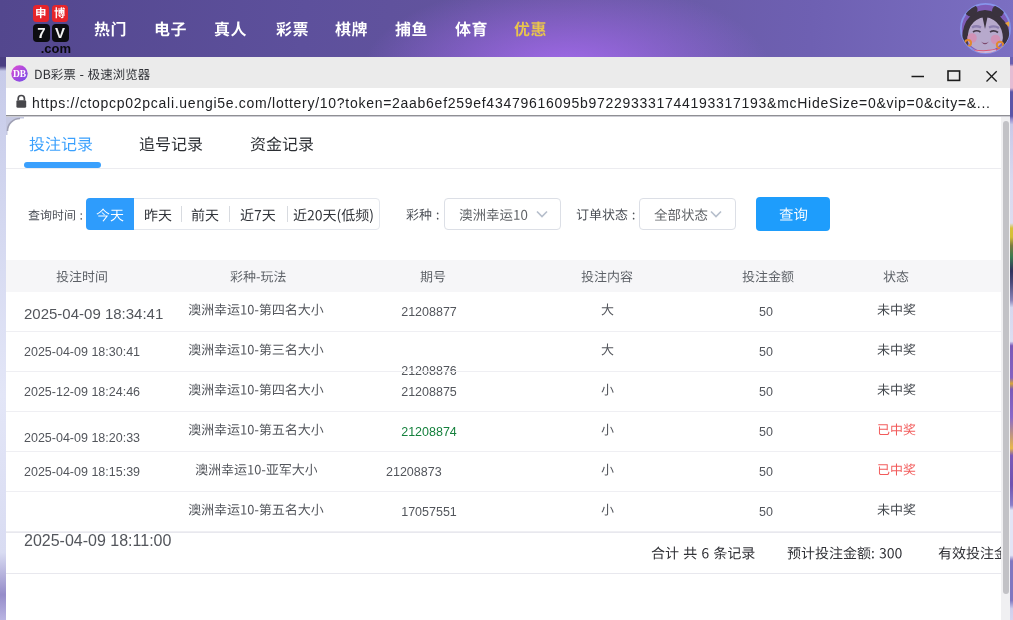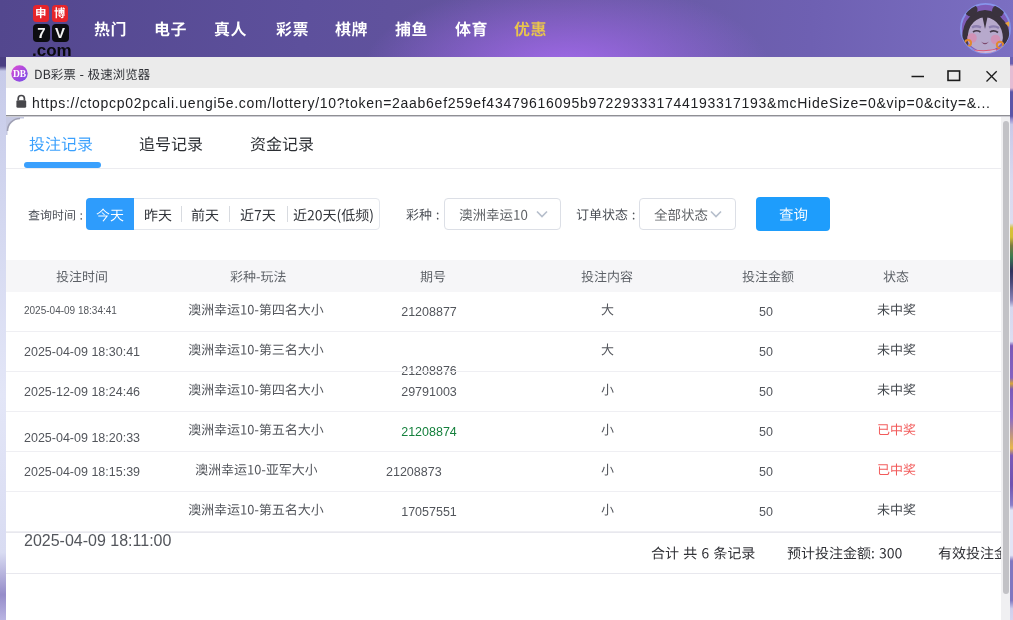--- a/index.html
+++ b/index.html
@@ -18,21 +18,21 @@
 <svg class="ab" style="left:35.2px;top:7.2px;" width="11.5" height="13.6" viewBox="0 0 11.50 13.57">
       <path fill="#fff" d="M2.5 5.65H4.99V6.85H2.5ZM2.5 4.37V3.21H4.99V4.37ZM9 5.65V6.85H6.44V5.65ZM9 4.37H6.44V3.21H9ZM4.99 0.34V1.89H1.12V8.79H2.5V8.18H4.99V11.14H6.44V8.18H9V8.73H10.44V1.89H6.44V0.34Z"></path>
     </svg>
 <svg class="ab" style="left:53.8px;top:7.2px;" width="11.5" height="13.6" viewBox="0 0 11.50 13.57">
       <path fill="#fff" d="M4.49 2.97V6.98H5.65V6.36H6.77V6.96H8.02V6.36H9.26V6.74H8.2V7.42H3.66V8.53H5.29L4.69 8.97C5.2 9.42 5.81 10.06 6.07 10.5L7.06 9.75C6.81 9.4 6.34 8.92 5.89 8.53H8.2V9.86C8.2 9.98 8.15 10.03 8 10.03C7.85 10.03 7.31 10.03 6.85 10C7.01 10.34 7.18 10.8 7.22 11.13C8 11.13 8.57 11.13 8.98 10.97C9.41 10.79 9.51 10.49 9.51 9.89V8.53H11.18V7.42H9.51V6.98H10.48V2.97H8.02V2.51H11.07V1.48H10.36L10.63 1.15C10.28 0.9 9.61 0.54 9.11 0.32L8.51 1.04C8.76 1.16 9.05 1.32 9.31 1.48H8.02V0.34H6.77V1.48H3.9V2.51H6.77V2.97ZM6.77 5.12V5.54H5.65V5.12ZM8.02 5.12H9.26V5.54H8.02ZM6.77 4.29H5.65V3.88H6.77ZM8.02 4.29V3.88H9.26V4.29ZM1.6 0.34V3.24H0.34V4.5H1.6V11.14H2.96V4.5H4.11V3.24H2.96V0.34Z"></path>
     </svg>
 <div class="ab" style="left:33px;top:23.5px;width:17px;height:18.5px;background:#0c0c11;border-radius:4px;"></div>
 <div class="ab" style="left:51.5px;top:23.5px;width:17px;height:18.5px;background:#0c0c11;border-radius:4px;"></div>
 <div class="txt" style="left:33px;top:23.5px;width:17px;height:18px;line-height:18px;text-align:center;font-size:15px;font-weight:bold;color:#f4f4f4;">7</div>
 <div class="txt" style="left:51.5px;top:23.5px;width:17px;height:18px;line-height:18px;text-align:center;font-size:15px;font-weight:bold;color:#f4f4f4;">V</div>
-<div class="txt" style="left:32px;top:40.5px;width:39px;text-align:right;font-size:17px;font-weight:bold;color:#0a0a0e;letter-spacing:0px;">.com</div>
+<div class="txt" style="left:32px;top:40.5px;width:39px;text-align:right;font-size:13px;font-weight:bold;color:#0a0a0e;letter-spacing:0px;">.com</div>
 <svg class="ab" style="left:93.5px;top:20.8px;" width="33.0" height="18.9" viewBox="0 0 33.00 18.88">
       <path fill="#fff" d="M5.23 12.34C5.41 13.33 5.54 14.64 5.54 15.42L7.42 15.15C7.41 14.37 7.22 13.1 7.01 12.13ZM8.5 12.3C8.85 13.3 9.22 14.58 9.31 15.36L11.23 14.99C11.1 14.19 10.69 12.94 10.29 12ZM11.76 12.27C12.48 13.31 13.33 14.72 13.66 15.58L15.49 14.77C15.09 13.89 14.19 12.53 13.46 11.57ZM2.5 11.68C1.98 12.8 1.17 14.08 0.53 14.83L2.37 15.58C3.02 14.69 3.82 13.33 4.34 12.16ZM8.66 0.46 8.62 2.7H6.75V4.32H8.56C8.51 5.06 8.43 5.73 8.32 6.34L7.38 5.81L6.56 6.99L6.38 5.34L4.8 5.71V4.38H6.46V2.62H4.8V0.53H3.04V2.62H0.91V4.38H3.04V6.11L0.54 6.64L0.93 8.5L3.04 7.97V9.46C3.04 9.65 2.98 9.71 2.75 9.71C2.54 9.71 1.87 9.71 1.23 9.68C1.46 10.18 1.7 10.91 1.74 11.41C2.82 11.41 3.57 11.36 4.11 11.09C4.66 10.8 4.8 10.34 4.8 9.47V7.52L6.5 7.09L6.46 7.14L7.81 7.95C7.38 8.86 6.74 9.62 5.74 10.21C6.16 10.53 6.7 11.2 6.93 11.63C8.06 10.93 8.83 10.05 9.34 8.96C9.95 9.38 10.5 9.76 10.86 10.1L11.82 8.56C11.36 8.19 10.67 7.74 9.92 7.28C10.14 6.4 10.27 5.41 10.34 4.32H11.82C11.74 8.64 11.76 11.34 13.81 11.34C15.01 11.34 15.5 10.77 15.68 8.8C15.25 8.67 14.61 8.38 14.26 8.08C14.21 9.22 14.11 9.7 13.89 9.7C13.39 9.7 13.46 7.15 13.63 2.7H10.42L10.46 0.46Z M18.26 1.36C19.08 2.34 20.1 3.66 20.55 4.51L22.12 3.38C21.64 2.54 20.55 1.3 19.73 0.38ZM17.78 4.03V15.49H19.75V4.03ZM22.34 1.01V2.85H29.33V13.31C29.33 13.63 29.22 13.73 28.92 13.73C28.6 13.74 27.49 13.74 26.55 13.7C26.82 14.18 27.11 14.99 27.2 15.5C28.69 15.52 29.7 15.49 30.37 15.18C31.04 14.88 31.28 14.38 31.28 13.34V1.01Z"></path>
     </svg>
 <svg class="ab" style="left:154.0px;top:20.8px;" width="33.0" height="18.9" viewBox="0 0 33.00 18.88">
       <path fill="#fff" d="M6.86 7.98V9.47H3.76V7.98ZM8.93 7.98H12.06V9.47H8.93ZM6.86 6.22H3.76V4.67H6.86ZM8.93 6.22V4.67H12.06V6.22ZM1.78 2.8V12.29H3.76V11.36H6.86V12.21C6.86 14.67 7.49 15.33 9.7 15.33C10.19 15.33 12.24 15.33 12.77 15.33C14.72 15.33 15.31 14.4 15.58 11.87C15.12 11.78 14.5 11.52 14.02 11.26V2.8H8.93V0.58H6.86V2.8ZM13.66 11.36C13.54 12.98 13.34 13.39 12.56 13.39C12.14 13.39 10.35 13.39 9.92 13.39C9.04 13.39 8.93 13.25 8.93 12.22V11.36Z M23.59 5.2V7.42H17.22V9.36H23.59V13.18C23.59 13.46 23.48 13.54 23.12 13.55C22.77 13.57 21.52 13.57 20.4 13.5C20.72 14.05 21.11 14.93 21.22 15.49C22.69 15.5 23.8 15.46 24.58 15.15C25.35 14.85 25.59 14.3 25.59 13.23V9.36H31.83V7.42H25.59V6.21C27.43 5.2 29.36 3.76 30.74 2.43L29.27 1.3L28.84 1.41H18.82V3.3H26.71C25.76 4 24.61 4.72 23.59 5.2Z"></path>
     </svg>
 <svg class="ab" style="left:214.0px;top:20.8px;" width="33.0" height="18.9" viewBox="0 0 33.00 18.88">
       <path fill="#fff" d="M7.31 0.45 7.2 1.58H1.28V3.18H6.96L6.83 3.87H2.99V10.98H0.86V12.56H5.23C4.22 13.17 2.34 13.87 0.78 14.22C1.2 14.58 1.78 15.17 2.08 15.54C3.66 15.15 5.68 14.37 6.93 13.62L5.44 12.56H10.14L9.12 13.62C10.88 14.16 12.67 14.93 13.73 15.5L15.33 14.22C14.27 13.71 12.54 13.06 10.91 12.56H15.15V10.98H13.09V3.87H8.7L8.85 3.18H14.77V1.58H9.17L9.33 0.64ZM4.85 10.98V10.24H11.15V10.98ZM4.85 6.85H11.15V7.46H4.85ZM4.85 5.76V5.09H11.15V5.76ZM4.85 8.53H11.15V9.17H4.85Z M23.24 0.51C23.17 3.23 23.48 10.43 16.95 13.92C17.59 14.35 18.21 14.98 18.55 15.49C21.89 13.52 23.59 10.61 24.47 7.78C25.38 10.54 27.17 13.7 30.74 15.39C31.01 14.85 31.56 14.19 32.15 13.73C26.56 11.23 25.56 5.23 25.33 3.06C25.4 2.06 25.43 1.2 25.44 0.51Z"></path>
     </svg>
 <svg class="ab" style="left:276.0px;top:20.8px;" width="33.0" height="18.9" viewBox="0 0 33.00 18.88">
@@ -186,21 +186,21 @@
     </svg>
 <svg class="ab" style="left:581.0px;top:269.6px;" width="52.0" height="15.3" viewBox="0 0 52.00 15.34">
       <path fill="#5c6066" d="M2.38 0.52V3.15H0.6V4.06H2.38V6.88C1.65 7.08 0.99 7.27 0.44 7.4L0.73 8.35L2.38 7.85V11.24C2.38 11.43 2.3 11.48 2.12 11.49C1.96 11.49 1.39 11.5 0.78 11.48C0.91 11.73 1.04 12.13 1.08 12.38C1.98 12.38 2.51 12.36 2.86 12.21C3.2 12.05 3.33 11.79 3.33 11.24V7.57L4.68 7.16L4.55 6.27L3.33 6.62V4.06H4.95V3.15H3.33V0.52ZM6.15 0.99V2.42C6.15 3.35 5.93 4.42 4.46 5.23C4.64 5.37 4.99 5.75 5.11 5.94C6.72 5.03 7.07 3.63 7.07 2.44V1.9H9.35V3.98C9.35 4.98 9.54 5.34 10.45 5.34C10.63 5.34 11.35 5.34 11.56 5.34C11.82 5.34 12.1 5.33 12.27 5.28C12.23 5.06 12.21 4.68 12.18 4.43C12.01 4.47 11.73 4.5 11.53 4.5C11.35 4.5 10.7 4.5 10.53 4.5C10.32 4.5 10.28 4.37 10.28 4V0.99ZM10.23 7.18C9.76 8.16 9.05 9 8.2 9.67C7.36 8.98 6.68 8.14 6.21 7.18ZM4.89 6.27V7.18H5.43L5.25 7.24C5.77 8.41 6.5 9.41 7.4 10.23C6.33 10.89 5.11 11.35 3.85 11.61C4.04 11.83 4.26 12.23 4.34 12.51C5.71 12.17 7.03 11.63 8.18 10.87C9.22 11.61 10.44 12.17 11.84 12.49C11.97 12.23 12.25 11.82 12.47 11.6C11.15 11.34 10 10.88 9.01 10.24C10.13 9.31 11.02 8.07 11.56 6.5L10.92 6.23L10.74 6.27Z M14.22 1.38C15.07 1.78 16.15 2.4 16.69 2.83L17.25 2.03C16.69 1.62 15.6 1.04 14.77 0.68ZM13.55 4.98C14.37 5.37 15.43 5.98 15.95 6.4L16.5 5.58C15.95 5.17 14.87 4.6 14.08 4.25ZM13.92 11.67 14.74 12.34C15.52 11.13 16.42 9.49 17.11 8.12L16.41 7.47C15.65 8.96 14.62 10.67 13.92 11.67ZM20.12 0.79C20.57 1.47 21.02 2.38 21.2 2.95L22.15 2.57C21.96 2 21.46 1.13 21.01 0.47ZM17.34 3V3.93H20.76V6.86H17.84V7.79H20.76V11.14H16.93V12.08H25.51V11.14H21.77V7.79H24.73V6.86H21.77V3.93H25.19V3Z M27.29 2.74V12.51H28.25V3.71H32.01C31.94 5.42 31.46 7.57 28.59 9.11C28.82 9.28 29.15 9.65 29.29 9.85C31.04 8.83 31.98 7.59 32.47 6.34C33.67 7.45 34.98 8.8 35.65 9.68L36.45 9.05C35.65 8.07 34.06 6.55 32.77 5.41C32.9 4.82 32.97 4.25 32.99 3.71H36.78V11.18C36.78 11.41 36.71 11.49 36.45 11.5C36.19 11.5 35.31 11.52 34.38 11.48C34.53 11.75 34.68 12.19 34.72 12.47C35.89 12.47 36.7 12.47 37.15 12.31C37.6 12.14 37.74 11.83 37.74 11.19V2.74H33.01V0.52H32.02V2.74Z M43.3 3.22C42.56 4.17 41.34 5.1 40.16 5.68C40.37 5.85 40.7 6.24 40.85 6.42C42.03 5.75 43.37 4.67 44.23 3.52ZM46.63 3.8C47.83 4.54 49.3 5.65 50 6.4L50.7 5.75C49.96 5 48.46 3.94 47.28 3.24ZM45.44 4.37C44.2 6.29 41.89 7.92 39.48 8.81C39.72 9.02 39.98 9.36 40.12 9.59C40.72 9.35 41.3 9.07 41.86 8.75V12.49H42.81V12.05H48.16V12.44H49.15V8.59C49.69 8.89 50.26 9.18 50.84 9.44C50.97 9.15 51.25 8.83 51.48 8.62C49.37 7.79 47.52 6.76 46.05 5.08L46.28 4.75ZM42.81 11.18V9H48.16V11.18ZM42.87 8.12C43.88 7.45 44.78 6.66 45.53 5.77C46.4 6.73 47.33 7.49 48.35 8.12ZM44.63 0.66C44.81 0.97 45.01 1.37 45.16 1.72H40.08V4.08H41.03V2.61H49.93V4.08H50.93V1.72H46.29C46.14 1.31 45.88 0.82 45.63 0.43Z"></path>
     </svg>
 <svg class="ab" style="left:741.5px;top:269.6px;" width="52.0" height="15.3" viewBox="0 0 52.00 15.34">
       <path fill="#5c6066" d="M2.38 0.52V3.15H0.6V4.06H2.38V6.88C1.65 7.08 0.99 7.27 0.44 7.4L0.73 8.35L2.38 7.85V11.24C2.38 11.43 2.3 11.48 2.12 11.49C1.96 11.49 1.39 11.5 0.78 11.48C0.91 11.73 1.04 12.13 1.08 12.38C1.98 12.38 2.51 12.36 2.86 12.21C3.2 12.05 3.33 11.79 3.33 11.24V7.57L4.68 7.16L4.55 6.27L3.33 6.62V4.06H4.95V3.15H3.33V0.52ZM6.15 0.99V2.42C6.15 3.35 5.93 4.42 4.46 5.23C4.64 5.37 4.99 5.75 5.11 5.94C6.72 5.03 7.07 3.63 7.07 2.44V1.9H9.35V3.98C9.35 4.98 9.54 5.34 10.45 5.34C10.63 5.34 11.35 5.34 11.56 5.34C11.82 5.34 12.1 5.33 12.27 5.28C12.23 5.06 12.21 4.68 12.18 4.43C12.01 4.47 11.73 4.5 11.53 4.5C11.35 4.5 10.7 4.5 10.53 4.5C10.32 4.5 10.28 4.37 10.28 4V0.99ZM10.23 7.18C9.76 8.16 9.05 9 8.2 9.67C7.36 8.98 6.68 8.14 6.21 7.18ZM4.89 6.27V7.18H5.43L5.25 7.24C5.77 8.41 6.5 9.41 7.4 10.23C6.33 10.89 5.11 11.35 3.85 11.61C4.04 11.83 4.26 12.23 4.34 12.51C5.71 12.17 7.03 11.63 8.18 10.87C9.22 11.61 10.44 12.17 11.84 12.49C11.97 12.23 12.25 11.82 12.47 11.6C11.15 11.34 10 10.88 9.01 10.24C10.13 9.31 11.02 8.07 11.56 6.5L10.92 6.23L10.74 6.27Z M14.22 1.38C15.07 1.78 16.15 2.4 16.69 2.83L17.25 2.03C16.69 1.62 15.6 1.04 14.77 0.68ZM13.55 4.98C14.37 5.37 15.43 5.98 15.95 6.4L16.5 5.58C15.95 5.17 14.87 4.6 14.08 4.25ZM13.92 11.67 14.74 12.34C15.52 11.13 16.42 9.49 17.11 8.12L16.41 7.47C15.65 8.96 14.62 10.67 13.92 11.67ZM20.12 0.79C20.57 1.47 21.02 2.38 21.2 2.95L22.15 2.57C21.96 2 21.46 1.13 21.01 0.47ZM17.34 3V3.93H20.76V6.86H17.84V7.79H20.76V11.14H16.93V12.08H25.51V11.14H21.77V7.79H24.73V6.86H21.77V3.93H25.19V3Z M28.57 8.61C29.07 9.35 29.57 10.37 29.78 11L30.63 10.63C30.42 10 29.89 9.01 29.38 8.29ZM35.53 8.28C35.2 9.01 34.62 10.05 34.16 10.7L34.91 11.01C35.37 10.41 35.97 9.46 36.45 8.64ZM32.49 0.4C31.25 2.34 28.85 3.86 26.39 4.65C26.65 4.89 26.91 5.26 27.07 5.55C27.77 5.29 28.47 4.98 29.13 4.6V5.33H31.95V7.1H27.47V7.99H31.95V11.21H26.88V12.1H38.14V11.21H32.98V7.99H37.54V7.1H32.98V5.33H35.85V4.51C36.56 4.91 37.27 5.25 37.95 5.5C38.1 5.24 38.4 4.86 38.64 4.65C36.66 4.03 34.35 2.68 33.07 1.27L33.4 0.81ZM35.7 4.42H29.46C30.6 3.74 31.66 2.91 32.51 1.96C33.38 2.86 34.52 3.73 35.7 4.42Z M48.01 5.03C47.96 9.06 47.79 10.84 44.95 11.84C45.12 12 45.36 12.31 45.45 12.53C48.52 11.41 48.8 9.35 48.87 5.03ZM48.59 10.35C49.45 10.97 50.54 11.87 51.09 12.44L51.64 11.75C51.09 11.22 49.96 10.35 49.11 9.75ZM45.9 3.51V9.65H46.73V4.3H50.05V9.62H50.91V3.51H48.46C48.63 3.11 48.81 2.63 48.98 2.16H51.39V1.3H45.7V2.16H48.1C47.97 2.6 47.77 3.11 47.62 3.51ZM41.78 0.77C41.95 1.07 42.15 1.43 42.3 1.77H39.79V3.73H40.65V2.57H44.58V3.73H45.46V1.77H43.33C43.15 1.39 42.89 0.92 42.67 0.56ZM40.64 8.41V12.39H41.52V11.96H43.8V12.36H44.71V8.41ZM41.52 11.17V9.2H43.8V11.17ZM40.94 6.03 41.91 6.55C41.18 7.06 40.35 7.47 39.51 7.75C39.65 7.93 39.83 8.37 39.91 8.62C40.9 8.24 41.87 7.71 42.74 7.01C43.56 7.47 44.36 7.96 44.85 8.31L45.51 7.63C45.01 7.29 44.23 6.84 43.41 6.41C44.04 5.77 44.59 5.04 44.97 4.22L44.43 3.87L44.24 3.91H42.25C42.41 3.67 42.54 3.41 42.65 3.16L41.77 3C41.39 3.87 40.64 4.91 39.52 5.67C39.7 5.8 39.98 6.08 40.09 6.28C40.76 5.81 41.3 5.25 41.73 4.68H43.73C43.45 5.16 43.06 5.59 42.61 5.99L41.56 5.45Z"></path>
     </svg>
 <svg class="ab" style="left:883.0px;top:269.6px;" width="26.0" height="15.3" viewBox="0 0 26.00 15.34">
       <path fill="#5c6066" d="M9.63 1.38C10.21 2.09 10.87 3.09 11.18 3.69L11.96 3.2C11.65 2.6 10.96 1.66 10.37 0.96ZM0.64 2.68C1.25 3.45 1.98 4.46 2.27 5.12L3.08 4.58C2.76 3.94 2.02 2.95 1.38 2.22ZM7.66 0.55V3.58L7.64 4.35H4.63V5.32H7.58C7.38 7.46 6.66 9.88 4.25 11.83C4.51 12 4.85 12.26 5.04 12.45C7.01 10.83 7.92 8.88 8.32 6.97C9.04 9.41 10.17 11.36 11.93 12.45C12.09 12.21 12.41 11.83 12.65 11.65C10.61 10.53 9.4 8.16 8.78 5.32H12.36V4.35H8.61L8.62 3.58V0.55ZM0.42 8.92 0.99 9.75C1.65 9.15 2.44 8.4 3.21 7.67V12.45H4.17V0.51H3.21V6.47C2.18 7.42 1.12 8.36 0.42 8.92Z M17.95 6.12C18.72 6.56 19.64 7.24 20.06 7.72L20.93 7.16C20.45 6.67 19.54 6.02 18.77 5.6ZM16.51 8.31V10.86C16.51 11.92 16.9 12.19 18.41 12.19C18.73 12.19 21.11 12.19 21.45 12.19C22.7 12.19 23.01 11.79 23.14 10.15C22.87 10.09 22.46 9.95 22.26 9.78C22.18 11.12 22.07 11.31 21.38 11.31C20.85 11.31 18.85 11.31 18.46 11.31C17.62 11.31 17.47 11.23 17.47 10.86V8.31ZM18.33 7.99C19.07 8.68 19.98 9.65 20.38 10.27L21.19 9.74C20.75 9.13 19.82 8.2 19.07 7.55ZM22.75 8.38C23.4 9.49 24.06 10.97 24.28 11.89L25.22 11.56C24.97 10.63 24.28 9.19 23.61 8.11ZM15 8.31C14.75 9.35 14.3 10.67 13.7 11.52L14.59 11.96C15.16 11.08 15.59 9.67 15.87 8.59ZM19.06 0.47C18.99 1.11 18.91 1.74 18.77 2.35H13.73V3.26H18.51C17.9 4.95 16.61 6.36 13.59 7.11C13.79 7.33 14.04 7.71 14.14 7.94C17.51 7.03 18.9 5.32 19.55 3.26C20.53 5.6 22.23 7.18 24.79 7.88C24.93 7.6 25.22 7.2 25.45 6.98C23.11 6.45 21.46 5.13 20.57 3.26H25.32V2.35H19.79C19.92 1.74 20.01 1.12 20.07 0.47Z"></path>
     </svg>
-<div class="txt" style="left:24px;top:304.5px;font-size:10px;color:#53565c;">2025-04-09 18:34:41</div>
+<div class="txt" style="left:24px;top:304.5px;font-size:15px;color:#53565c;">2025-04-09 18:34:41</div>
 <svg class="ab" style="left:188.0px;top:303.0px;" width="135.9" height="15.3" viewBox="0 0 135.94 15.34">
       <path fill="#53565c" d="M5.85 3.22C6.15 3.64 6.51 4.22 6.67 4.59L7.29 4.25C7.12 3.91 6.76 3.37 6.45 2.95ZM9.44 2.93C9.27 3.31 8.94 3.91 8.7 4.29L9.2 4.54C9.48 4.2 9.81 3.69 10.13 3.22ZM8.51 5.82C8.94 6.3 9.48 6.97 9.75 7.37L10.26 6.96C10 6.56 9.44 5.94 9.02 5.46ZM1.1 1.34C1.81 1.77 2.74 2.38 3.2 2.77L3.8 1.99C3.3 1.64 2.35 1.05 1.69 0.66ZM0.49 4.86C1.21 5.25 2.18 5.82 2.68 6.19L3.24 5.39C2.73 5.06 1.75 4.52 1.05 4.17ZM0.78 11.76 1.65 12.31C2.25 11.1 2.92 9.5 3.44 8.15L2.67 7.6C2.11 9.06 1.33 10.76 0.78 11.76ZM7.62 2.81V4.72H5.6V5.41H7.12C6.69 5.97 6.06 6.51 5.49 6.81C5.65 6.97 5.85 7.25 5.93 7.42C6.53 7.03 7.16 6.42 7.62 5.81V7.42H8.35V5.41H10.46V4.72H8.35V2.81ZM7.54 0.51C7.44 0.88 7.27 1.38 7.1 1.79H4.3V8.23H5.17V2.6H10.89V8.16H11.79V1.79H8.07L8.61 0.7ZM7.54 8.01C7.5 8.28 7.46 8.53 7.4 8.76H3.6V9.59H7.11C6.6 10.65 5.58 11.31 3.37 11.69C3.54 11.88 3.77 12.26 3.86 12.49C6.21 12.02 7.37 11.21 7.97 9.96C8.74 11.31 10.05 12.13 12 12.48C12.12 12.22 12.36 11.83 12.58 11.63C10.72 11.4 9.42 10.72 8.74 9.59H12.34V8.76H8.36C8.41 8.53 8.45 8.27 8.49 8.01Z M18.36 0.81V5.34C18.36 7.7 18.19 10.04 16.57 11.89C16.84 12.02 17.2 12.3 17.38 12.48C19.08 10.46 19.29 7.9 19.29 5.36V0.81ZM17.32 4.21C17.15 5.26 16.81 6.55 16.28 7.33L17 7.73C17.56 6.9 17.89 5.52 18.07 4.43ZM19.33 4.65C19.71 5.55 20.07 6.72 20.18 7.5L20.93 7.21C20.81 6.45 20.46 5.28 20.05 4.41ZM14.05 1.35C14.78 1.76 15.72 2.38 16.16 2.79L16.76 2C16.29 1.61 15.34 1.04 14.64 0.66ZM13.49 4.86C14.23 5.24 15.21 5.81 15.69 6.19L16.26 5.39C15.76 5.03 14.78 4.5 14.04 4.15ZM13.75 11.79 14.64 12.31C15.2 11.12 15.86 9.52 16.34 8.15L15.56 7.64C15.03 9.1 14.29 10.79 13.75 11.79ZM23.95 0.79V6.82C23.67 6.03 23.18 4.98 22.67 4.17L22.04 4.45V1H21.11V12.19H22.04V4.64C22.57 5.55 23.07 6.72 23.28 7.5L23.95 7.2V12.47H24.89V0.79Z M27.69 7.01V7.88H31.95V9.4H26.99V10.27H31.95V12.49H32.97V10.27H38.01V9.4H32.97V7.88H37.4V7.01H35.05C35.36 6.53 35.7 5.94 36 5.41L34.96 5.12C34.76 5.68 34.38 6.45 34.06 7.01H30.17L30.86 6.79C30.73 6.34 30.38 5.64 30.06 5.12H38.4V4.25H32.97V2.78H37.04V1.91H32.97V0.53H31.95V1.91H28V2.78H31.95V4.25H26.64V5.12H30L29.12 5.38C29.41 5.88 29.73 6.55 29.86 7.01Z M43.94 1.34V2.26H50.49V1.34ZM39.88 1.85C40.65 2.38 41.68 3.13 42.19 3.59L42.86 2.89C42.33 2.43 41.27 1.72 40.53 1.22ZM43.88 9.89C44.27 9.72 44.84 9.67 49.73 9.24L50.23 10.23L51.1 9.78C50.6 8.79 49.56 7.08 48.75 5.82L47.94 6.2C48.36 6.86 48.83 7.66 49.26 8.4L44.97 8.72C45.66 7.72 46.34 6.45 46.88 5.23H51.41V4.3H43.08V5.23H45.71C45.21 6.54 44.49 7.8 44.25 8.15C43.98 8.57 43.77 8.87 43.54 8.9C43.65 9.18 43.82 9.68 43.88 9.89ZM42.28 5.07H39.55V5.98H41.33V10.13C40.77 10.37 40.12 10.95 39.48 11.63L40.17 12.53C40.81 11.67 41.46 10.89 41.89 10.89C42.19 10.89 42.64 11.32 43.16 11.65C44.08 12.21 45.16 12.36 46.76 12.36C48.16 12.36 50.39 12.3 51.27 12.23C51.28 11.95 51.44 11.44 51.57 11.17C50.23 11.31 48.27 11.41 46.79 11.41C45.34 11.41 44.24 11.32 43.37 10.78C42.86 10.46 42.55 10.21 42.28 10.07Z M53.14 11.44H58.37V10.45H56.46V1.91H55.55C55.03 2.21 54.42 2.43 53.57 2.59V3.34H55.28V10.45H53.14Z M62.83 11.61C64.64 11.61 65.79 9.97 65.79 6.64C65.79 3.34 64.64 1.74 62.83 1.74C61.01 1.74 59.87 3.34 59.87 6.64C59.87 9.97 61.01 11.61 62.83 11.61ZM62.83 10.65C61.75 10.65 61.01 9.44 61.01 6.64C61.01 3.86 61.75 2.68 62.83 2.68C63.91 2.68 64.65 3.86 64.65 6.64C64.65 9.44 63.91 10.65 62.83 10.65Z M67.03 8.25H70.36V7.34H67.03Z M73.12 6.23C73.02 7.16 72.83 8.32 72.64 9.1H76.12C75.04 10.23 73.39 11.22 71.85 11.73C72.07 11.91 72.34 12.26 72.49 12.49C74.03 11.88 75.74 10.78 76.88 9.48V12.48H77.84V9.1H81.61C81.48 10.28 81.34 10.79 81.16 10.97C81.06 11.06 80.92 11.08 80.69 11.08C80.46 11.09 79.85 11.08 79.21 11.01C79.35 11.26 79.47 11.63 79.48 11.91C80.16 11.95 80.8 11.95 81.12 11.92C81.5 11.89 81.73 11.82 81.95 11.6C82.29 11.27 82.46 10.48 82.64 8.66C82.65 8.53 82.67 8.27 82.67 8.27H77.84V7.06H82.22V4.19H72.64V5.02H76.88V6.23ZM73.94 7.06H76.88V8.27H73.76ZM77.84 5.02H81.28V6.23H77.84ZM73.7 0.46C73.24 1.7 72.46 2.89 71.54 3.67C71.79 3.78 72.18 4 72.36 4.15C72.85 3.68 73.33 3.08 73.75 2.39H74.46C74.74 2.91 75 3.55 75.11 3.96L75.97 3.65C75.88 3.33 75.67 2.83 75.44 2.39H77.53V1.64H74.18C74.33 1.33 74.48 1 74.59 0.68ZM78.72 0.46C78.38 1.65 77.77 2.79 76.97 3.55C77.22 3.67 77.64 3.91 77.83 4.06C78.23 3.61 78.62 3.04 78.96 2.39H79.85C80.28 2.9 80.68 3.55 80.86 3.98L81.7 3.61C81.55 3.28 81.25 2.81 80.91 2.39H83.25V1.64H79.31C79.44 1.33 79.56 1 79.65 0.68Z M85.09 1.65V12.05H86.07V11.06H94.76V11.95H95.76V1.65ZM86.07 10.11V2.59H88.52C88.45 5.79 88.22 7.45 86.23 8.38C86.44 8.55 86.72 8.92 86.83 9.15C89.08 8.05 89.4 6.11 89.47 2.59H91.29V6.67C91.29 7.68 91.51 8.1 92.42 8.1C92.62 8.1 93.57 8.1 93.83 8.1C94.13 8.1 94.47 8.09 94.63 8.03C94.6 7.8 94.58 7.46 94.55 7.2C94.38 7.25 94.02 7.27 93.81 7.27C93.59 7.27 92.74 7.27 92.53 7.27C92.26 7.27 92.21 7.11 92.21 6.69V2.59H94.76V10.11Z M100.36 4.56C101.02 5.02 101.79 5.64 102.36 6.16C100.84 6.97 99.16 7.55 97.55 7.89C97.73 8.11 97.97 8.53 98.06 8.79C98.77 8.62 99.5 8.41 100.22 8.15V12.47H101.19V11.79H106.99V12.47H107.98V7.02H102.8C104.96 5.86 106.85 4.25 107.91 2.17L107.26 1.77L107.09 1.82H102.49C102.8 1.46 103.09 1.08 103.34 0.7L102.22 0.48C101.45 1.73 99.97 3.17 97.84 4.17C98.07 4.34 98.38 4.69 98.53 4.93C99.76 4.29 100.79 3.52 101.63 2.72H106.47C105.7 3.86 104.57 4.84 103.27 5.65C102.66 5.12 101.8 4.47 101.11 4ZM106.99 10.89H101.19V7.92H106.99Z M115.93 0.53C115.92 1.56 115.93 2.87 115.74 4.25H110.75V5.25H115.57C115.05 7.72 113.75 10.24 110.5 11.65C110.77 11.86 111.09 12.21 111.24 12.45C114.41 11 115.82 8.5 116.45 5.99C117.47 8.96 119.14 11.26 121.67 12.45C121.84 12.17 122.15 11.76 122.39 11.54C119.87 10.49 118.17 8.12 117.26 5.25H122.19V4.25H116.78C116.96 2.89 116.97 1.59 116.99 0.53Z M128.97 0.7V11.13C128.97 11.39 128.87 11.47 128.61 11.48C128.34 11.49 127.4 11.5 126.45 11.47C126.61 11.74 126.79 12.21 126.85 12.48C128.08 12.49 128.88 12.47 129.36 12.3C129.83 12.14 130.03 11.84 130.03 11.13V0.7ZM132.11 4.02C133.22 5.89 134.28 8.32 134.58 9.87L135.63 9.44C135.29 7.88 134.19 5.49 133.04 3.67ZM125.57 3.76C125.24 5.5 124.51 7.75 123.36 9.13C123.63 9.24 124.06 9.48 124.28 9.65C125.46 8.2 126.23 5.85 126.66 3.94Z"></path>
     </svg>
 <div class="txt" style="left:386px;top:304.5px;width:86px;text-align:center;font-size:12.5px;color:#53565c;">21208877</div>
 <svg class="ab" style="left:600.5px;top:303.0px;" width="13.0" height="15.3" viewBox="0 0 13.00 15.34">
       <path fill="#53565c" d="M5.99 0.53C5.98 1.56 5.99 2.87 5.8 4.25H0.81V5.25H5.63C5.11 7.72 3.81 10.24 0.56 11.65C0.83 11.86 1.14 12.21 1.3 12.45C4.47 11 5.88 8.5 6.51 5.99C7.53 8.96 9.2 11.26 11.73 12.45C11.89 12.17 12.21 11.76 12.45 11.54C9.93 10.49 8.23 8.12 7.32 5.25H12.25V4.25H6.84C7.02 2.89 7.03 1.59 7.05 0.53Z"></path>
     </svg>
 <div class="txt" style="left:726px;top:304.5px;width:80px;text-align:center;font-size:12.5px;color:#53565c;">50</div>
 <svg class="ab" style="left:876.5px;top:303.0px;" width="39.0" height="15.3" viewBox="0 0 39.00 15.34">
       <path fill="#45494f" d="M5.97 0.53V2.65H1.73V3.61H5.97V5.86H0.81V6.82H5.41C4.24 8.5 2.26 10.13 0.44 10.93C0.66 11.13 0.99 11.5 1.16 11.75C2.87 10.87 4.71 9.32 5.97 7.59V12.48H6.99V7.54C8.27 9.28 10.11 10.89 11.84 11.76C12.01 11.5 12.34 11.12 12.56 10.92C10.74 10.13 8.75 8.5 7.55 6.82H12.25V5.86H6.99V3.61H11.36V2.65H6.99V0.53Z M18.95 0.52V2.85H14.25V9.02H15.22V8.22H18.95V12.47H19.98V8.22H23.73V8.96H24.73V2.85H19.98V0.52ZM15.22 7.25V3.8H18.95V7.25ZM23.73 7.25H19.98V3.8H23.73Z M26.96 1.59C27.44 2.22 27.98 3.09 28.16 3.65L28.96 3.2C28.76 2.65 28.21 1.81 27.72 1.21ZM32.03 6.89C31.98 7.24 31.93 7.57 31.85 7.88H26.78V8.76H31.58C30.98 10.19 29.69 11.17 26.56 11.67C26.74 11.87 26.96 12.25 27.03 12.48C30.32 11.92 31.77 10.79 32.49 9.14C33.46 11.02 35.23 12 37.89 12.4C38.02 12.13 38.27 11.74 38.49 11.53C35.89 11.24 34.12 10.4 33.28 8.76H38.19V7.88H32.89C32.95 7.57 33.01 7.23 33.06 6.89ZM26.61 5.29 27.03 6.14C27.79 5.75 28.72 5.25 29.63 4.75V6.9H30.58V0.52H29.63V3.82C28.5 4.39 27.38 4.95 26.61 5.29ZM33.76 0.48C33.31 1.46 32.23 2.51 31.08 3.13C31.27 3.3 31.54 3.64 31.68 3.83C32.32 3.48 32.93 3 33.45 2.46H37.06C36.61 3.42 35.92 4.15 35.05 4.71C34.63 4.2 33.97 3.58 33.41 3.13L32.68 3.56C33.23 4.02 33.87 4.63 34.27 5.12C33.29 5.59 32.15 5.88 30.9 6.06C31.08 6.25 31.33 6.64 31.42 6.88C34.64 6.3 37.24 5.02 38.28 1.87L37.71 1.59L37.53 1.62H34.16C34.37 1.35 34.54 1.07 34.7 0.78Z"></path>
@@ -216,21 +216,21 @@
     </svg>
 <div class="txt" style="left:726px;top:344.5px;width:80px;text-align:center;font-size:12.5px;color:#53565c;">50</div>
 <svg class="ab" style="left:876.5px;top:343.0px;" width="39.0" height="15.3" viewBox="0 0 39.00 15.34">
       <path fill="#45494f" d="M5.97 0.53V2.65H1.73V3.61H5.97V5.86H0.81V6.82H5.41C4.24 8.5 2.26 10.13 0.44 10.93C0.66 11.13 0.99 11.5 1.16 11.75C2.87 10.87 4.71 9.32 5.97 7.59V12.48H6.99V7.54C8.27 9.28 10.11 10.89 11.84 11.76C12.01 11.5 12.34 11.12 12.56 10.92C10.74 10.13 8.75 8.5 7.55 6.82H12.25V5.86H6.99V3.61H11.36V2.65H6.99V0.53Z M18.95 0.52V2.85H14.25V9.02H15.22V8.22H18.95V12.47H19.98V8.22H23.73V8.96H24.73V2.85H19.98V0.52ZM15.22 7.25V3.8H18.95V7.25ZM23.73 7.25H19.98V3.8H23.73Z M26.96 1.59C27.44 2.22 27.98 3.09 28.16 3.65L28.96 3.2C28.76 2.65 28.21 1.81 27.72 1.21ZM32.03 6.89C31.98 7.24 31.93 7.57 31.85 7.88H26.78V8.76H31.58C30.98 10.19 29.69 11.17 26.56 11.67C26.74 11.87 26.96 12.25 27.03 12.48C30.32 11.92 31.77 10.79 32.49 9.14C33.46 11.02 35.23 12 37.89 12.4C38.02 12.13 38.27 11.74 38.49 11.53C35.89 11.24 34.12 10.4 33.28 8.76H38.19V7.88H32.89C32.95 7.57 33.01 7.23 33.06 6.89ZM26.61 5.29 27.03 6.14C27.79 5.75 28.72 5.25 29.63 4.75V6.9H30.58V0.52H29.63V3.82C28.5 4.39 27.38 4.95 26.61 5.29ZM33.76 0.48C33.31 1.46 32.23 2.51 31.08 3.13C31.27 3.3 31.54 3.64 31.68 3.83C32.32 3.48 32.93 3 33.45 2.46H37.06C36.61 3.42 35.92 4.15 35.05 4.71C34.63 4.2 33.97 3.58 33.41 3.13L32.68 3.56C33.23 4.02 33.87 4.63 34.27 5.12C33.29 5.59 32.15 5.88 30.9 6.06C31.08 6.25 31.33 6.64 31.42 6.88C34.64 6.3 37.24 5.02 38.28 1.87L37.71 1.59L37.53 1.62H34.16C34.37 1.35 34.54 1.07 34.7 0.78Z"></path>
     </svg>
 <div class="ab" style="left:6px;top:371px;width:995px;height:1px;background:#efeff3;"></div>
 <div class="txt" style="left:24px;top:384.5px;font-size:12.5px;color:#53565c;">2025-12-09 18:24:46</div>
 <svg class="ab" style="left:188.0px;top:383.0px;" width="135.9" height="15.3" viewBox="0 0 135.94 15.34">
       <path fill="#53565c" d="M5.85 3.22C6.15 3.64 6.51 4.22 6.67 4.59L7.29 4.25C7.12 3.91 6.76 3.37 6.45 2.95ZM9.44 2.93C9.27 3.31 8.94 3.91 8.7 4.29L9.2 4.54C9.48 4.2 9.81 3.69 10.13 3.22ZM8.51 5.82C8.94 6.3 9.48 6.97 9.75 7.37L10.26 6.96C10 6.56 9.44 5.94 9.02 5.46ZM1.1 1.34C1.81 1.77 2.74 2.38 3.2 2.77L3.8 1.99C3.3 1.64 2.35 1.05 1.69 0.66ZM0.49 4.86C1.21 5.25 2.18 5.82 2.68 6.19L3.24 5.39C2.73 5.06 1.75 4.52 1.05 4.17ZM0.78 11.76 1.65 12.31C2.25 11.1 2.92 9.5 3.44 8.15L2.67 7.6C2.11 9.06 1.33 10.76 0.78 11.76ZM7.62 2.81V4.72H5.6V5.41H7.12C6.69 5.97 6.06 6.51 5.49 6.81C5.65 6.97 5.85 7.25 5.93 7.42C6.53 7.03 7.16 6.42 7.62 5.81V7.42H8.35V5.41H10.46V4.72H8.35V2.81ZM7.54 0.51C7.44 0.88 7.27 1.38 7.1 1.79H4.3V8.23H5.17V2.6H10.89V8.16H11.79V1.79H8.07L8.61 0.7ZM7.54 8.01C7.5 8.28 7.46 8.53 7.4 8.76H3.6V9.59H7.11C6.6 10.65 5.58 11.31 3.37 11.69C3.54 11.88 3.77 12.26 3.86 12.49C6.21 12.02 7.37 11.21 7.97 9.96C8.74 11.31 10.05 12.13 12 12.48C12.12 12.22 12.36 11.83 12.58 11.63C10.72 11.4 9.42 10.72 8.74 9.59H12.34V8.76H8.36C8.41 8.53 8.45 8.27 8.49 8.01Z M18.36 0.81V5.34C18.36 7.7 18.19 10.04 16.57 11.89C16.84 12.02 17.2 12.3 17.38 12.48C19.08 10.46 19.29 7.9 19.29 5.36V0.81ZM17.32 4.21C17.15 5.26 16.81 6.55 16.28 7.33L17 7.73C17.56 6.9 17.89 5.52 18.07 4.43ZM19.33 4.65C19.71 5.55 20.07 6.72 20.18 7.5L20.93 7.21C20.81 6.45 20.46 5.28 20.05 4.41ZM14.05 1.35C14.78 1.76 15.72 2.38 16.16 2.79L16.76 2C16.29 1.61 15.34 1.04 14.64 0.66ZM13.49 4.86C14.23 5.24 15.21 5.81 15.69 6.19L16.26 5.39C15.76 5.03 14.78 4.5 14.04 4.15ZM13.75 11.79 14.64 12.31C15.2 11.12 15.86 9.52 16.34 8.15L15.56 7.64C15.03 9.1 14.29 10.79 13.75 11.79ZM23.95 0.79V6.82C23.67 6.03 23.18 4.98 22.67 4.17L22.04 4.45V1H21.11V12.19H22.04V4.64C22.57 5.55 23.07 6.72 23.28 7.5L23.95 7.2V12.47H24.89V0.79Z M27.69 7.01V7.88H31.95V9.4H26.99V10.27H31.95V12.49H32.97V10.27H38.01V9.4H32.97V7.88H37.4V7.01H35.05C35.36 6.53 35.7 5.94 36 5.41L34.96 5.12C34.76 5.68 34.38 6.45 34.06 7.01H30.17L30.86 6.79C30.73 6.34 30.38 5.64 30.06 5.12H38.4V4.25H32.97V2.78H37.04V1.91H32.97V0.53H31.95V1.91H28V2.78H31.95V4.25H26.64V5.12H30L29.12 5.38C29.41 5.88 29.73 6.55 29.86 7.01Z M43.94 1.34V2.26H50.49V1.34ZM39.88 1.85C40.65 2.38 41.68 3.13 42.19 3.59L42.86 2.89C42.33 2.43 41.27 1.72 40.53 1.22ZM43.88 9.89C44.27 9.72 44.84 9.67 49.73 9.24L50.23 10.23L51.1 9.78C50.6 8.79 49.56 7.08 48.75 5.82L47.94 6.2C48.36 6.86 48.83 7.66 49.26 8.4L44.97 8.72C45.66 7.72 46.34 6.45 46.88 5.23H51.41V4.3H43.08V5.23H45.71C45.21 6.54 44.49 7.8 44.25 8.15C43.98 8.57 43.77 8.87 43.54 8.9C43.65 9.18 43.82 9.68 43.88 9.89ZM42.28 5.07H39.55V5.98H41.33V10.13C40.77 10.37 40.12 10.95 39.48 11.63L40.17 12.53C40.81 11.67 41.46 10.89 41.89 10.89C42.19 10.89 42.64 11.32 43.16 11.65C44.08 12.21 45.16 12.36 46.76 12.36C48.16 12.36 50.39 12.3 51.27 12.23C51.28 11.95 51.44 11.44 51.57 11.17C50.23 11.31 48.27 11.41 46.79 11.41C45.34 11.41 44.24 11.32 43.37 10.78C42.86 10.46 42.55 10.21 42.28 10.07Z M53.14 11.44H58.37V10.45H56.46V1.91H55.55C55.03 2.21 54.42 2.43 53.57 2.59V3.34H55.28V10.45H53.14Z M62.83 11.61C64.64 11.61 65.79 9.97 65.79 6.64C65.79 3.34 64.64 1.74 62.83 1.74C61.01 1.74 59.87 3.34 59.87 6.64C59.87 9.97 61.01 11.61 62.83 11.61ZM62.83 10.65C61.75 10.65 61.01 9.44 61.01 6.64C61.01 3.86 61.75 2.68 62.83 2.68C63.91 2.68 64.65 3.86 64.65 6.64C64.65 9.44 63.91 10.65 62.83 10.65Z M67.03 8.25H70.36V7.34H67.03Z M73.12 6.23C73.02 7.16 72.83 8.32 72.64 9.1H76.12C75.04 10.23 73.39 11.22 71.85 11.73C72.07 11.91 72.34 12.26 72.49 12.49C74.03 11.88 75.74 10.78 76.88 9.48V12.48H77.84V9.1H81.61C81.48 10.28 81.34 10.79 81.16 10.97C81.06 11.06 80.92 11.08 80.69 11.08C80.46 11.09 79.85 11.08 79.21 11.01C79.35 11.26 79.47 11.63 79.48 11.91C80.16 11.95 80.8 11.95 81.12 11.92C81.5 11.89 81.73 11.82 81.95 11.6C82.29 11.27 82.46 10.48 82.64 8.66C82.65 8.53 82.67 8.27 82.67 8.27H77.84V7.06H82.22V4.19H72.64V5.02H76.88V6.23ZM73.94 7.06H76.88V8.27H73.76ZM77.84 5.02H81.28V6.23H77.84ZM73.7 0.46C73.24 1.7 72.46 2.89 71.54 3.67C71.79 3.78 72.18 4 72.36 4.15C72.85 3.68 73.33 3.08 73.75 2.39H74.46C74.74 2.91 75 3.55 75.11 3.96L75.97 3.65C75.88 3.33 75.67 2.83 75.44 2.39H77.53V1.64H74.18C74.33 1.33 74.48 1 74.59 0.68ZM78.72 0.46C78.38 1.65 77.77 2.79 76.97 3.55C77.22 3.67 77.64 3.91 77.83 4.06C78.23 3.61 78.62 3.04 78.96 2.39H79.85C80.28 2.9 80.68 3.55 80.86 3.98L81.7 3.61C81.55 3.28 81.25 2.81 80.91 2.39H83.25V1.64H79.31C79.44 1.33 79.56 1 79.65 0.68Z M85.09 1.65V12.05H86.07V11.06H94.76V11.95H95.76V1.65ZM86.07 10.11V2.59H88.52C88.45 5.79 88.22 7.45 86.23 8.38C86.44 8.55 86.72 8.92 86.83 9.15C89.08 8.05 89.4 6.11 89.47 2.59H91.29V6.67C91.29 7.68 91.51 8.1 92.42 8.1C92.62 8.1 93.57 8.1 93.83 8.1C94.13 8.1 94.47 8.09 94.63 8.03C94.6 7.8 94.58 7.46 94.55 7.2C94.38 7.25 94.02 7.27 93.81 7.27C93.59 7.27 92.74 7.27 92.53 7.27C92.26 7.27 92.21 7.11 92.21 6.69V2.59H94.76V10.11Z M100.36 4.56C101.02 5.02 101.79 5.64 102.36 6.16C100.84 6.97 99.16 7.55 97.55 7.89C97.73 8.11 97.97 8.53 98.06 8.79C98.77 8.62 99.5 8.41 100.22 8.15V12.47H101.19V11.79H106.99V12.47H107.98V7.02H102.8C104.96 5.86 106.85 4.25 107.91 2.17L107.26 1.77L107.09 1.82H102.49C102.8 1.46 103.09 1.08 103.34 0.7L102.22 0.48C101.45 1.73 99.97 3.17 97.84 4.17C98.07 4.34 98.38 4.69 98.53 4.93C99.76 4.29 100.79 3.52 101.63 2.72H106.47C105.7 3.86 104.57 4.84 103.27 5.65C102.66 5.12 101.8 4.47 101.11 4ZM106.99 10.89H101.19V7.92H106.99Z M115.93 0.53C115.92 1.56 115.93 2.87 115.74 4.25H110.75V5.25H115.57C115.05 7.72 113.75 10.24 110.5 11.65C110.77 11.86 111.09 12.21 111.24 12.45C114.41 11 115.82 8.5 116.45 5.99C117.47 8.96 119.14 11.26 121.67 12.45C121.84 12.17 122.15 11.76 122.39 11.54C119.87 10.49 118.17 8.12 117.26 5.25H122.19V4.25H116.78C116.96 2.89 116.97 1.59 116.99 0.53Z M128.97 0.7V11.13C128.97 11.39 128.87 11.47 128.61 11.48C128.34 11.49 127.4 11.5 126.45 11.47C126.61 11.74 126.79 12.21 126.85 12.48C128.08 12.49 128.88 12.47 129.36 12.3C129.83 12.14 130.03 11.84 130.03 11.13V0.7ZM132.11 4.02C133.22 5.89 134.28 8.32 134.58 9.87L135.63 9.44C135.29 7.88 134.19 5.49 133.04 3.67ZM125.57 3.76C125.24 5.5 124.51 7.75 123.36 9.13C123.63 9.24 124.06 9.48 124.28 9.65C125.46 8.2 126.23 5.85 126.66 3.94Z"></path>
     </svg>
-<div class="txt" style="left:386px;top:384.5px;width:86px;text-align:center;font-size:12.5px;color:#53565c;">29791003</div>
+<div class="txt" style="left:386px;top:384.5px;width:86px;text-align:center;font-size:12.5px;color:#53565c;">21208875</div>
 <svg class="ab" style="left:600.5px;top:383.0px;" width="13.0" height="15.3" viewBox="0 0 13.00 15.34">
       <path fill="#53565c" d="M6.03 0.7V11.13C6.03 11.39 5.93 11.47 5.67 11.48C5.39 11.49 4.46 11.5 3.51 11.47C3.67 11.74 3.85 12.21 3.91 12.48C5.13 12.49 5.94 12.47 6.42 12.3C6.89 12.14 7.08 11.84 7.08 11.13V0.7ZM9.16 4.02C10.28 5.89 11.34 8.32 11.63 9.87L12.69 9.44C12.35 7.88 11.24 5.49 10.1 3.67ZM2.63 3.76C2.3 5.5 1.57 7.75 0.42 9.13C0.69 9.24 1.12 9.48 1.34 9.65C2.52 8.2 3.29 5.85 3.72 3.94Z"></path>
     </svg>
 <div class="txt" style="left:726px;top:384.5px;width:80px;text-align:center;font-size:12.5px;color:#53565c;">50</div>
 <svg class="ab" style="left:876.5px;top:383.0px;" width="39.0" height="15.3" viewBox="0 0 39.00 15.34">
       <path fill="#45494f" d="M5.97 0.53V2.65H1.73V3.61H5.97V5.86H0.81V6.82H5.41C4.24 8.5 2.26 10.13 0.44 10.93C0.66 11.13 0.99 11.5 1.16 11.75C2.87 10.87 4.71 9.32 5.97 7.59V12.48H6.99V7.54C8.27 9.28 10.11 10.89 11.84 11.76C12.01 11.5 12.34 11.12 12.56 10.92C10.74 10.13 8.75 8.5 7.55 6.82H12.25V5.86H6.99V3.61H11.36V2.65H6.99V0.53Z M18.95 0.52V2.85H14.25V9.02H15.22V8.22H18.95V12.47H19.98V8.22H23.73V8.96H24.73V2.85H19.98V0.52ZM15.22 7.25V3.8H18.95V7.25ZM23.73 7.25H19.98V3.8H23.73Z M26.96 1.59C27.44 2.22 27.98 3.09 28.16 3.65L28.96 3.2C28.76 2.65 28.21 1.81 27.72 1.21ZM32.03 6.89C31.98 7.24 31.93 7.57 31.85 7.88H26.78V8.76H31.58C30.98 10.19 29.69 11.17 26.56 11.67C26.74 11.87 26.96 12.25 27.03 12.48C30.32 11.92 31.77 10.79 32.49 9.14C33.46 11.02 35.23 12 37.89 12.4C38.02 12.13 38.27 11.74 38.49 11.53C35.89 11.24 34.12 10.4 33.28 8.76H38.19V7.88H32.89C32.95 7.57 33.01 7.23 33.06 6.89ZM26.61 5.29 27.03 6.14C27.79 5.75 28.72 5.25 29.63 4.75V6.9H30.58V0.52H29.63V3.82C28.5 4.39 27.38 4.95 26.61 5.29ZM33.76 0.48C33.31 1.46 32.23 2.51 31.08 3.13C31.27 3.3 31.54 3.64 31.68 3.83C32.32 3.48 32.93 3 33.45 2.46H37.06C36.61 3.42 35.92 4.15 35.05 4.71C34.63 4.2 33.97 3.58 33.41 3.13L32.68 3.56C33.23 4.02 33.87 4.63 34.27 5.12C33.29 5.59 32.15 5.88 30.9 6.06C31.08 6.25 31.33 6.64 31.42 6.88C34.64 6.3 37.24 5.02 38.28 1.87L37.71 1.59L37.53 1.62H34.16C34.37 1.35 34.54 1.07 34.7 0.78Z"></path>
     </svg>
 <div class="ab" style="left:6px;top:411px;width:995px;height:1px;background:#efeff3;"></div>
 <div class="txt" style="left:24px;top:424.5px;font-size:12.5px;color:#53565c;margin-top:6px;">2025-04-09 18:20:33</div>
 <svg class="ab" style="left:188.0px;top:423.0px;" width="135.9" height="15.3" viewBox="0 0 135.94 15.34">

